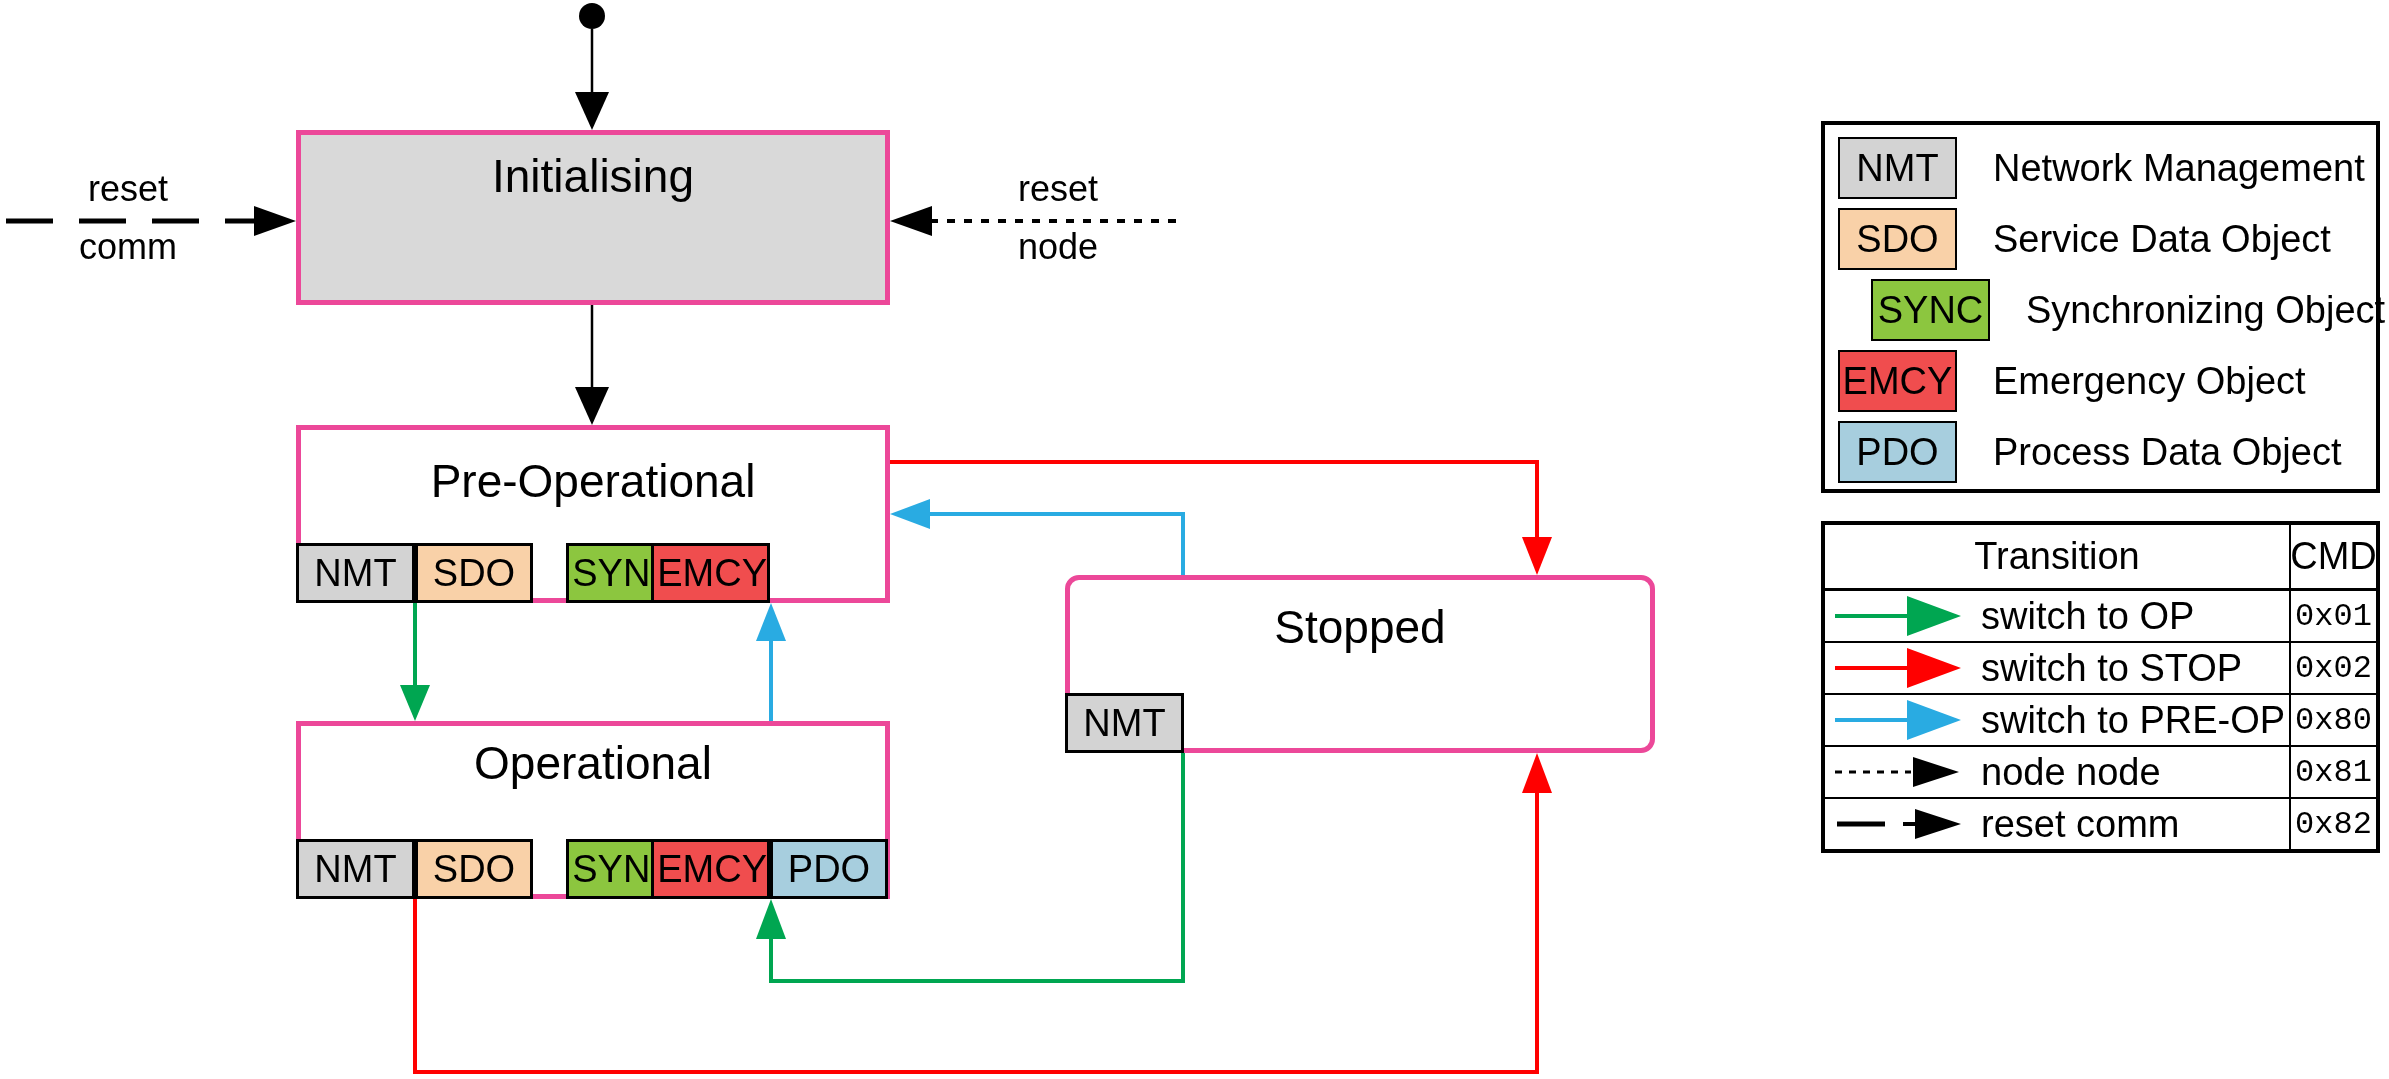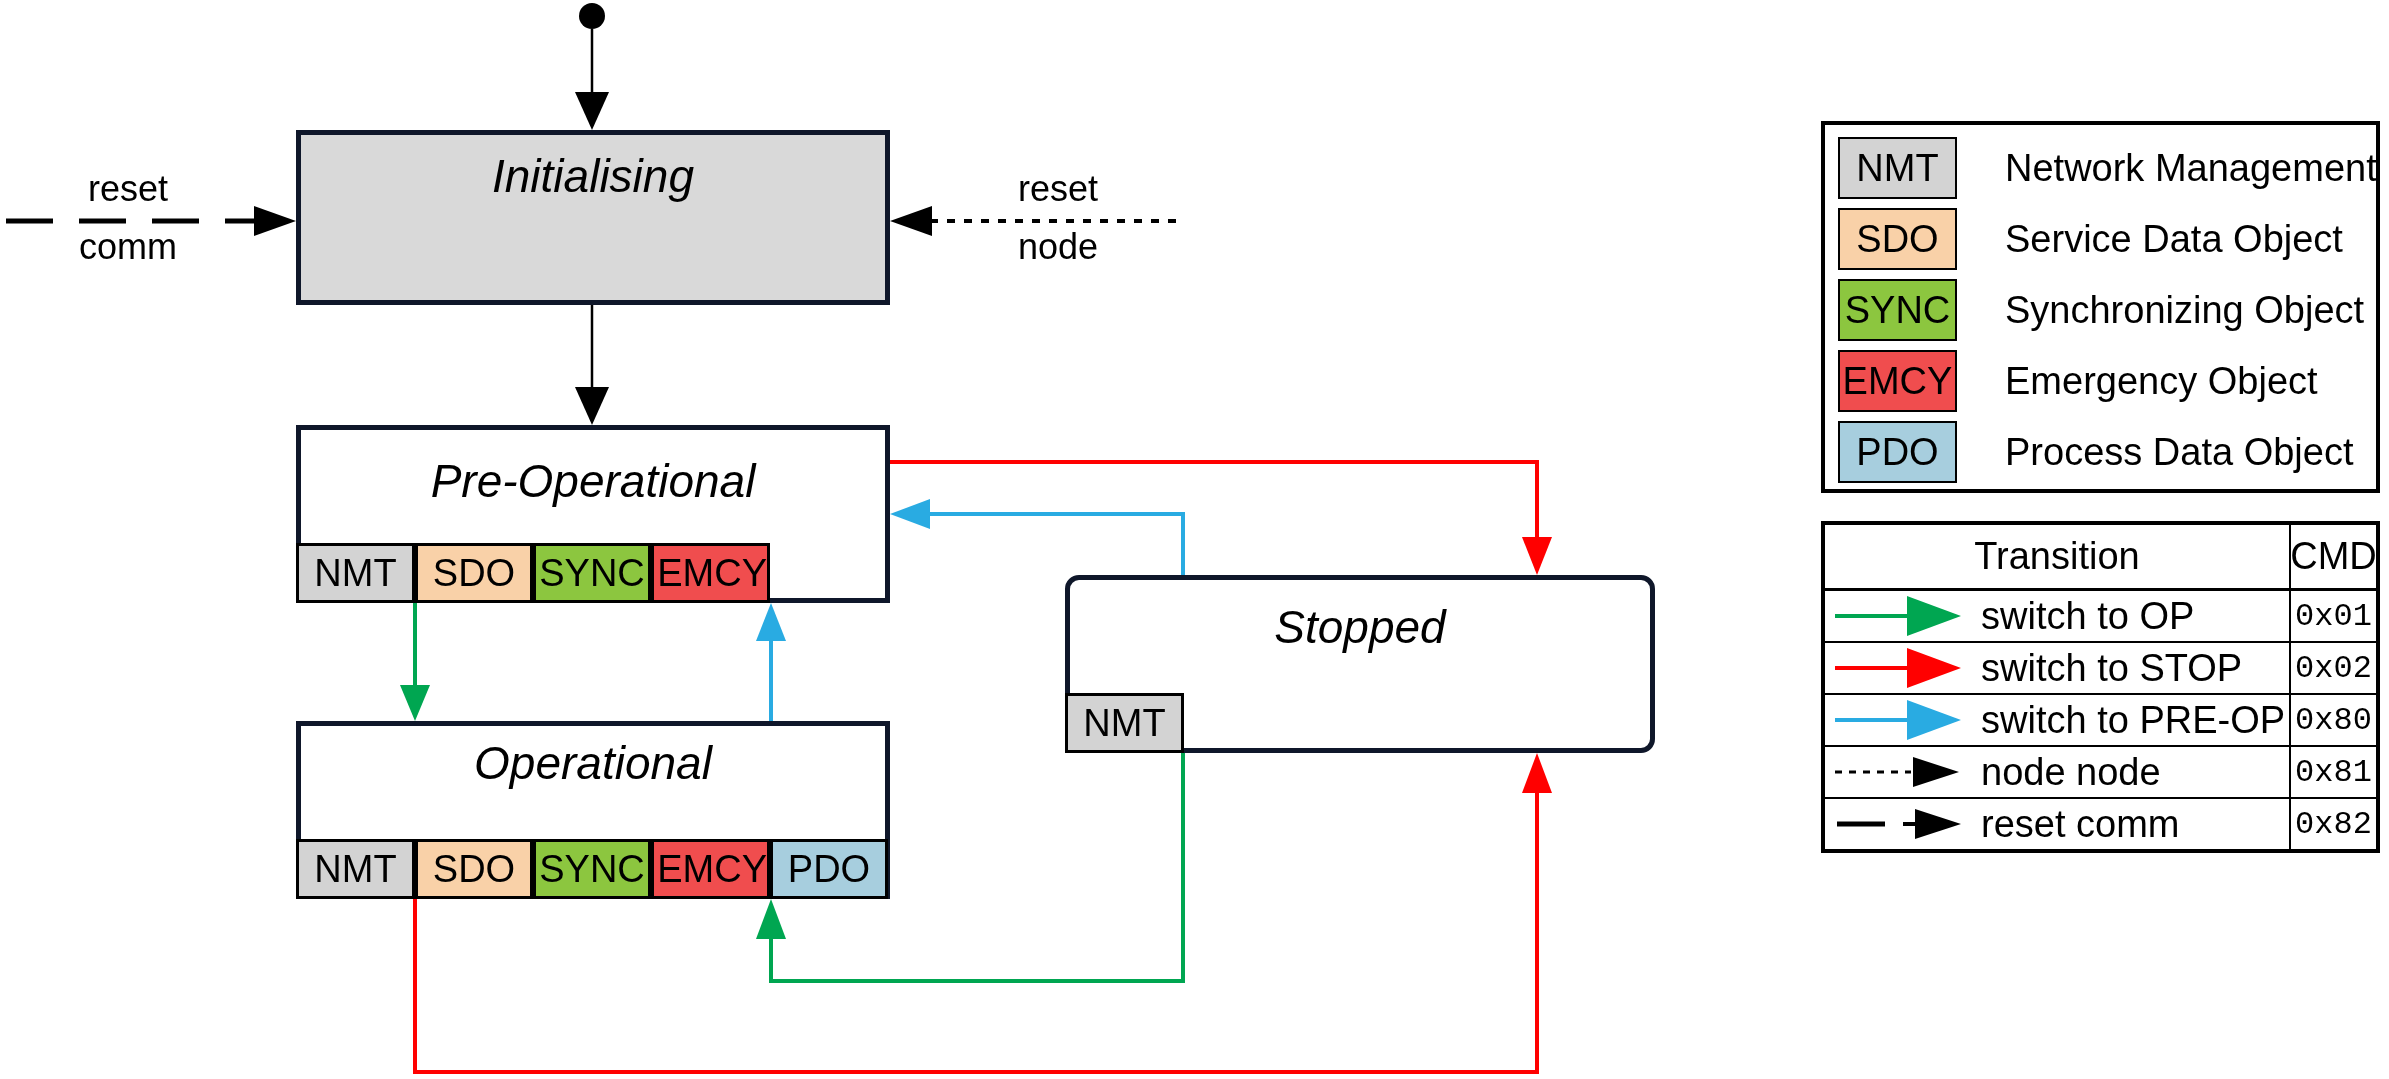--- a/index.html
+++ b/index.html
@@ -11,58 +11,58 @@
   .stroke-black{stroke:#000;}
   .fill-black{fill:#000;}
   .stroke-green{stroke:var(--c-green);}
   .fill-green{fill:var(--c-green);}
   .stroke-red{stroke:var(--c-red);}
   .fill-red{fill:var(--c-red);}
   .stroke-blue{stroke:var(--c-blue);}
   .fill-blue{fill:var(--c-blue);}
 
   .state{
-    position:absolute;background:#fff;border:5px solid #0f172a;box-sizing:border-box;
-    text-align:center;z-index:2;font-style:italic;
+    position:absolute;background:#fff;border:5px solid #ec4899;box-sizing:border-box;
+    text-align:center;z-index:2;
   }
   .state-title{font-size:46px;line-height:50px;}
   .st-init{left:296px;top:130px;width:594px;height:175px;background:var(--c-init);}
   .st-init .state-title{padding-top:16px;}
   .st-preop{left:296px;top:425px;width:594px;height:178px;}
   .st-preop .state-title{padding-top:26px;}
   .st-op{left:296px;top:721px;width:594px;height:178px;}
   .st-op .state-title{padding-top:12px;}
   .st-stop{left:1065px;top:575px;width:590px;height:178px;border-radius:14px;}
   .st-stop .state-title{padding-top:22px;}
 
   .chip{
     position:absolute;height:60px;box-sizing:border-box;border:3px solid #000;
     font-size:38px;line-height:54px;text-align:center;z-index:4;
   }
   .c-nmt{background:var(--c-nmt);}
   .c-sdo{background:var(--c-sdo);}
-  .c-sync{background:var(--c-sync);}
+  .c-sync{background:var(--c-sync);margin-left:33px;}
   .c-emcy{background:var(--c-emcy);text-align:right;}
   .c-pdo{background:var(--c-pdo);}
 
   .evt-label{
     position:absolute;width:220px;text-align:center;font-size:36px;line-height:38px;z-index:2;
   }
 
   
   .legend{
     position:absolute;left:1821px;top:121px;width:559px;height:372px;
     border:4px solid #000;box-sizing:border-box;z-index:2;
   }
   .legend-row{position:absolute;left:13px;right:8px;height:62px;display:flex;align-items:center;}
   .legend-chip{
     width:119px;height:62px;box-sizing:border-box;border:2px solid #000;
     font-size:38px;display:flex;align-items:center;justify-content:center;flex:none;
   }
-  .legend-text{margin-left:48px;font-size:38px;white-space:nowrap;}
+  .legend-text{margin-left:36px;font-size:38px;white-space:nowrap;}
 
   
   .cmdtable{
     position:absolute;left:1821px;top:521px;width:559px;height:332px;
     border:4px solid #000;box-sizing:border-box;display:flex;flex-direction:column;z-index:2;
   }
   .tbl-head{display:flex;height:63px;flex:none;border-bottom:3px solid #000;}
   .tbl-row{display:flex;flex:1;border-bottom:2px solid #000;}
   .tbl-row:last-child{border-bottom:none;}
   .cell-trans{

